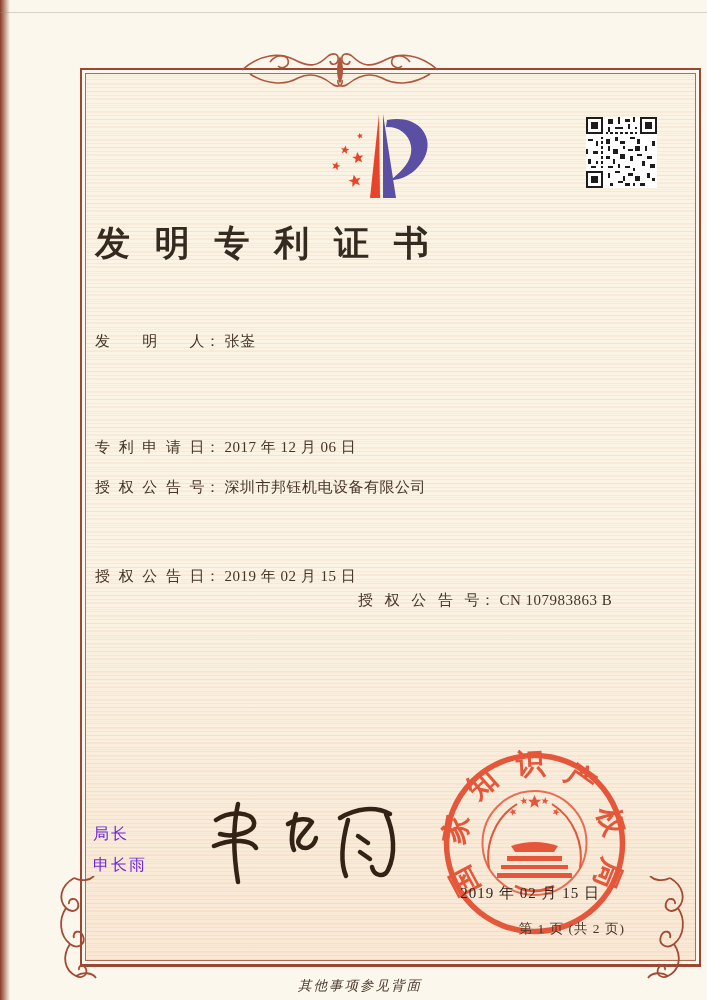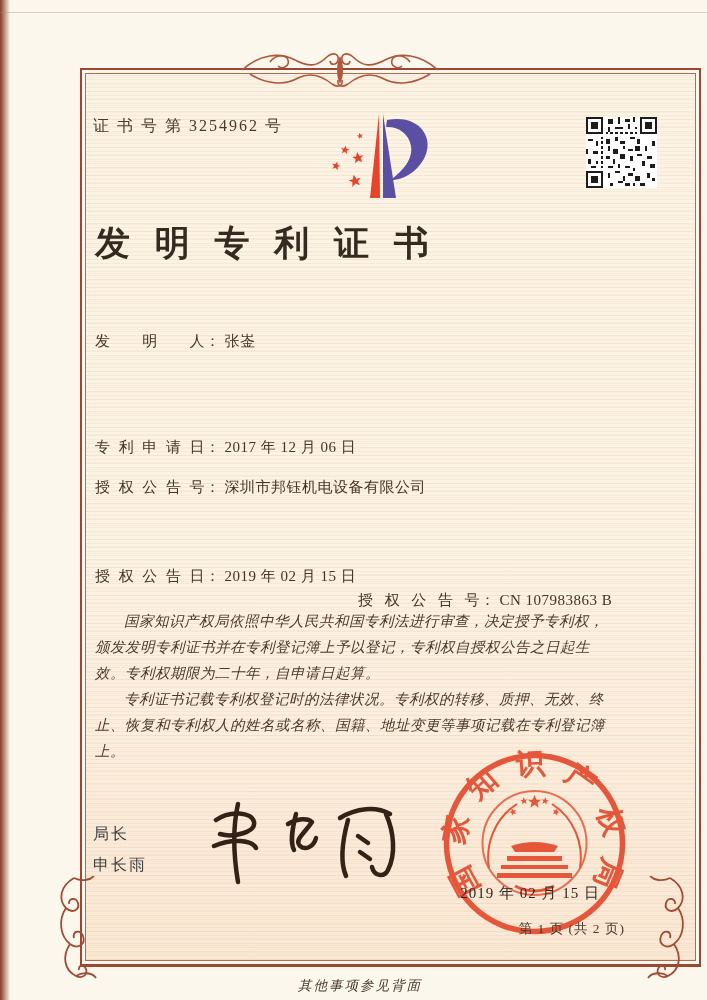--- a/index.html
+++ b/index.html
@@ -39,21 +39,21 @@
   .colon{margin-right:4px;}
   .r1{top:306px}.r2{top:331px}.r3{top:396px}.r4{top:437px}.r5{top:477px}
   .r6{top:521px;padding-left:55px;text-indent:-55px;}
   .r6 .lbl{width:92px;}
   .r7{top:566px}
   .g2{position:absolute;left:263px;top:0;white-space:nowrap;margin-top:24px;}
   .g2 .lbl{width:122px;}
   .body-text{position:absolute;left:95px;top:608px;width:522px;font-size:14.5px;line-height:1.8;
     color:#4a392b;letter-spacing:.5px;font-style:italic;}
   .body-text p{margin:0;text-indent:2em;}
-  .signoff{position:absolute;left:93px;top:818px;font-size:16px;line-height:1.95;color:#404040;letter-spacing:2px;}
+  .signoff{position:absolute;left:93px;top:818px;font-size:16px;line-height:1.95;color:#6d28d9;letter-spacing:2px;}
   .signature{position:absolute;left:200px;top:790px;}
   .seal{position:absolute;left:437px;top:746px;opacity:.92;}
   .seal-date{position:absolute;left:446px;top:884px;width:168px;text-align:center;
     font-size:15px;color:#2f2620;letter-spacing:1px;}
   .footer-page{position:absolute;left:95px;top:920px;width:530px;text-align:right;
     font-size:13.5px;color:#4a392b;letter-spacing:1px;}
   .back-note{position:absolute;left:95px;top:977px;width:530px;text-align:center;
     font-size:13.5px;color:#4a392b;letter-spacing:2px;font-style:italic;}
 </style>
 </head>
@@ -97,21 +97,20 @@
   <svg class="ornament-br" width="46" height="104" viewBox="0 0 46 104">
     <g stroke="#a34a32" fill="none" stroke-width="1.8">
       <path d="M22,2 C8,10 6,24 14,32 C20,38 28,34 26,27 C24,21 16,22 17,28"></path>
       <path d="M14,32 C6,44 8,60 18,68 C26,74 34,68 31,60 C28,53 20,55 22,62"></path>
       <path d="M18,68 C10,80 12,94 24,100 C30,103 36,99 34,93 C32,88 26,89 27,94"></path>
       <path d="M24,100 C30,96 40,96 44,102"></path>
       <path d="M22,2 C30,6 38,4 42,0"></path>
     </g>
   </svg>
 
-  <div class="cert-no">证 书 号 第 3254962 号</div>
 
   <svg class="logo" width="114" height="94" viewBox="0 0 114 94">
     <defs>
       <path id="star" d="M0,-1 L0.294,-0.309 L0.951,-0.309 L0.427,0.118 L0.588,0.809 L0,0.4 L-0.588,0.809 L-0.427,0.118 L-0.951,-0.309 L-0.294,-0.309 Z"></path>
     </defs>
     <polygon points="56,4 47,88 57,88" fill="#e8432b"></polygon>
     <polygon points="60,4 73,88 60,88" fill="#5a4fa2"></polygon>
     <path d="M64,10 C95,4 110,26 103,44 C97,60 82,70 68,70 C80,60 90,50 88,36 C86,23 74,16 63,17 Z" fill="#5a4fa2"></path>
     <g fill="#e8432b">
       <use href="#star" transform="translate(37,26) scale(3.2) rotate(-15)"></use>
@@ -219,24 +218,20 @@
   </div>
   <div class="row r7">
     <span>
       <span class="lbl">授权公告日</span><span class="colon">：</span><span class="val">2019 年 02 月 15 日</span>
     </span>
     <span class="g2">
       <span class="lbl">授权公告号</span><span class="colon">：</span><span class="val">CN 107983863 B</span>
     </span>
   </div>
 
-  <div class="body-text">
-    <p>国家知识产权局依照中华人民共和国专利法进行审查，决定授予专利权，颁发发明专利证书并在专利登记簿上予以登记，专利权自授权公告之日起生效。专利权期限为二十年，自申请日起算。</p>
-    <p>专利证书记载专利权登记时的法律状况。专利权的转移、质押、无效、终止、恢复和专利权人的姓名或名称、国籍、地址变更等事项记载在专利登记簿上。</p>
-  </div>
 
   <div class="signoff">
     <div>局长</div>
     <div>申长雨</div>
   </div>
 
   <svg class="signature" width="215" height="100" viewBox="0 0 215 100">
     <g stroke="#332317" fill="none" stroke-width="4.5" stroke-linecap="round" stroke-linejoin="round">
       <path d="M38,14 C33,36 33,62 38,92"></path>
       <path d="M16,30 C30,20 52,22 54,32 C56,42 34,48 20,44"></path>

